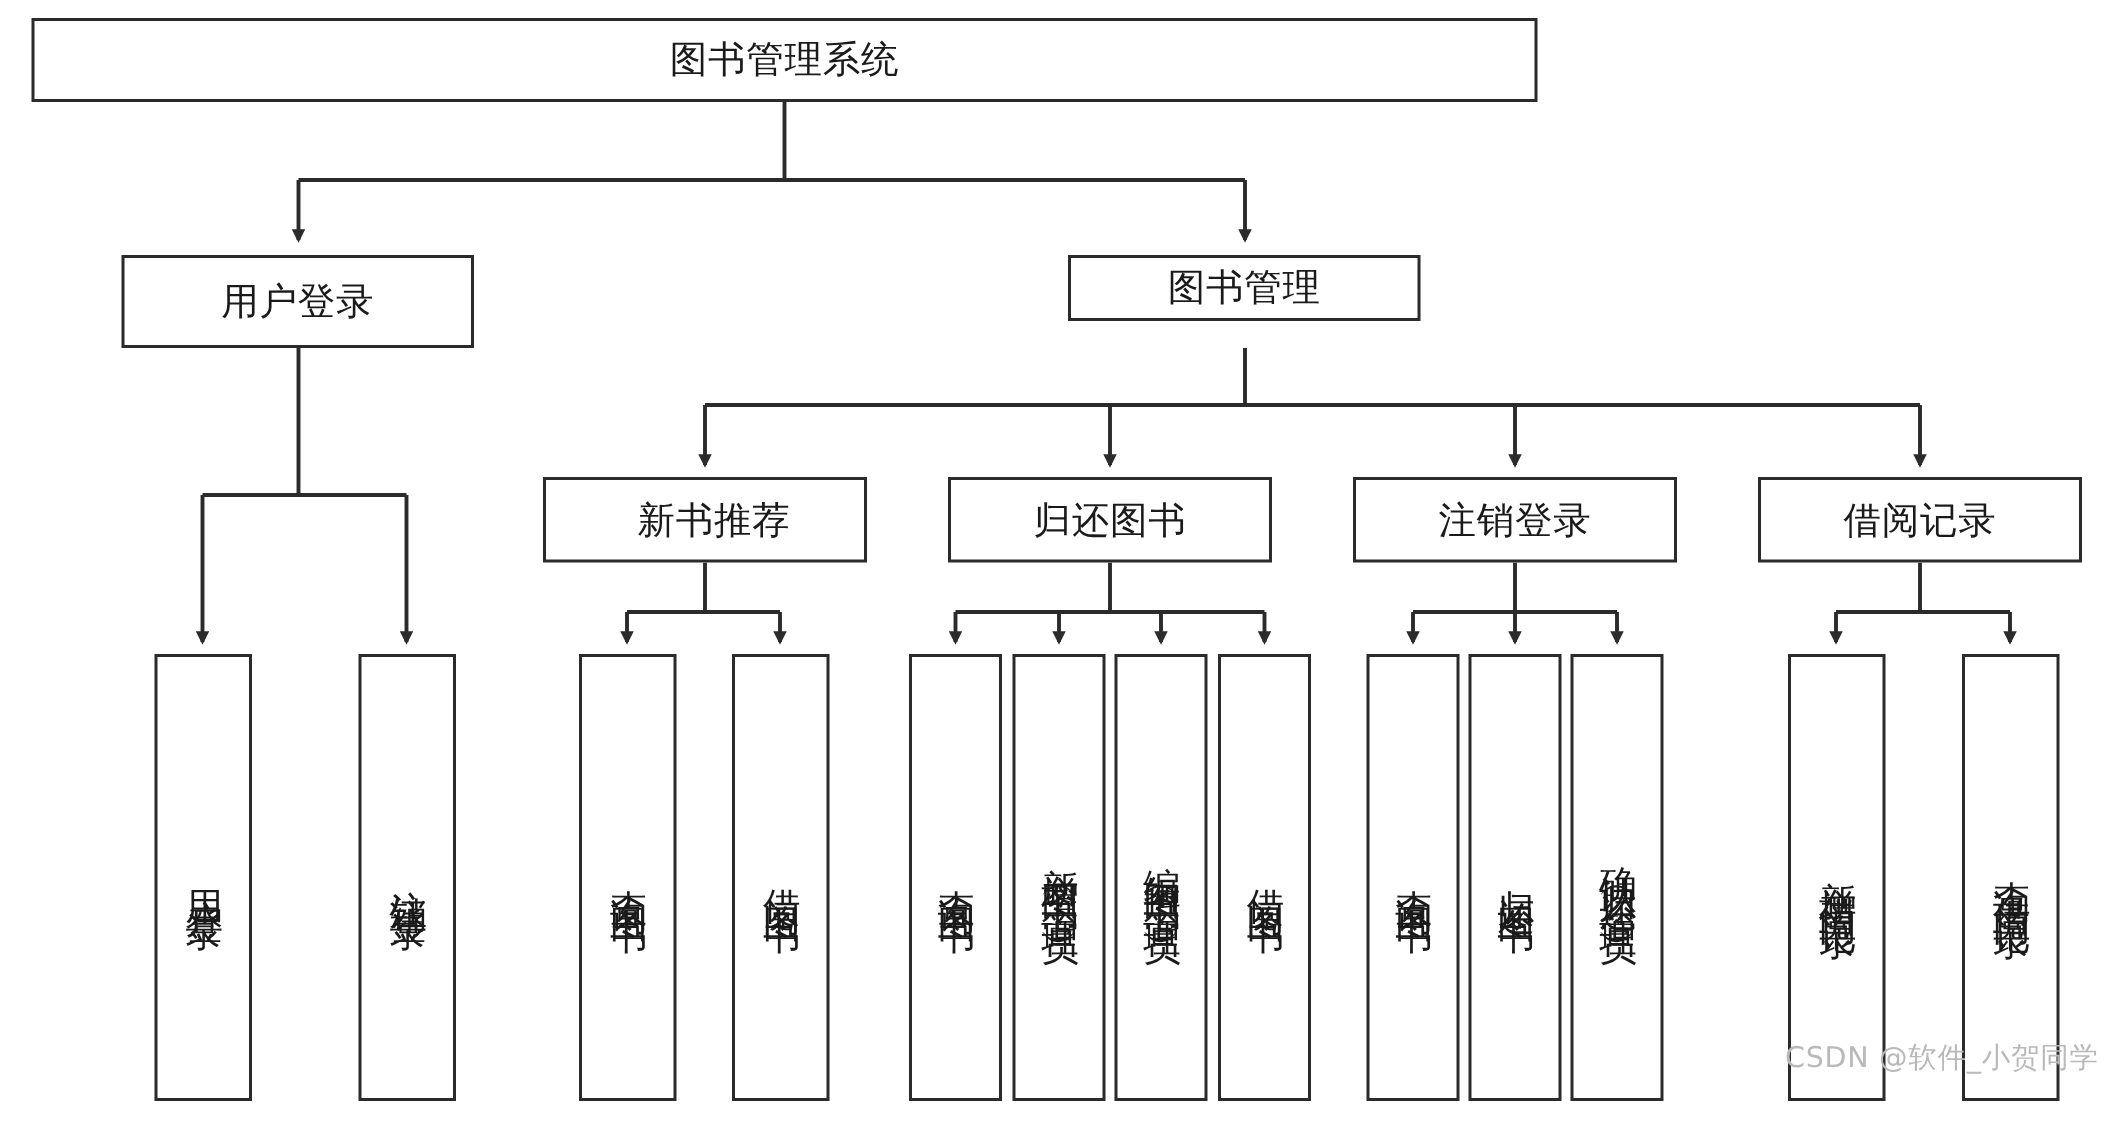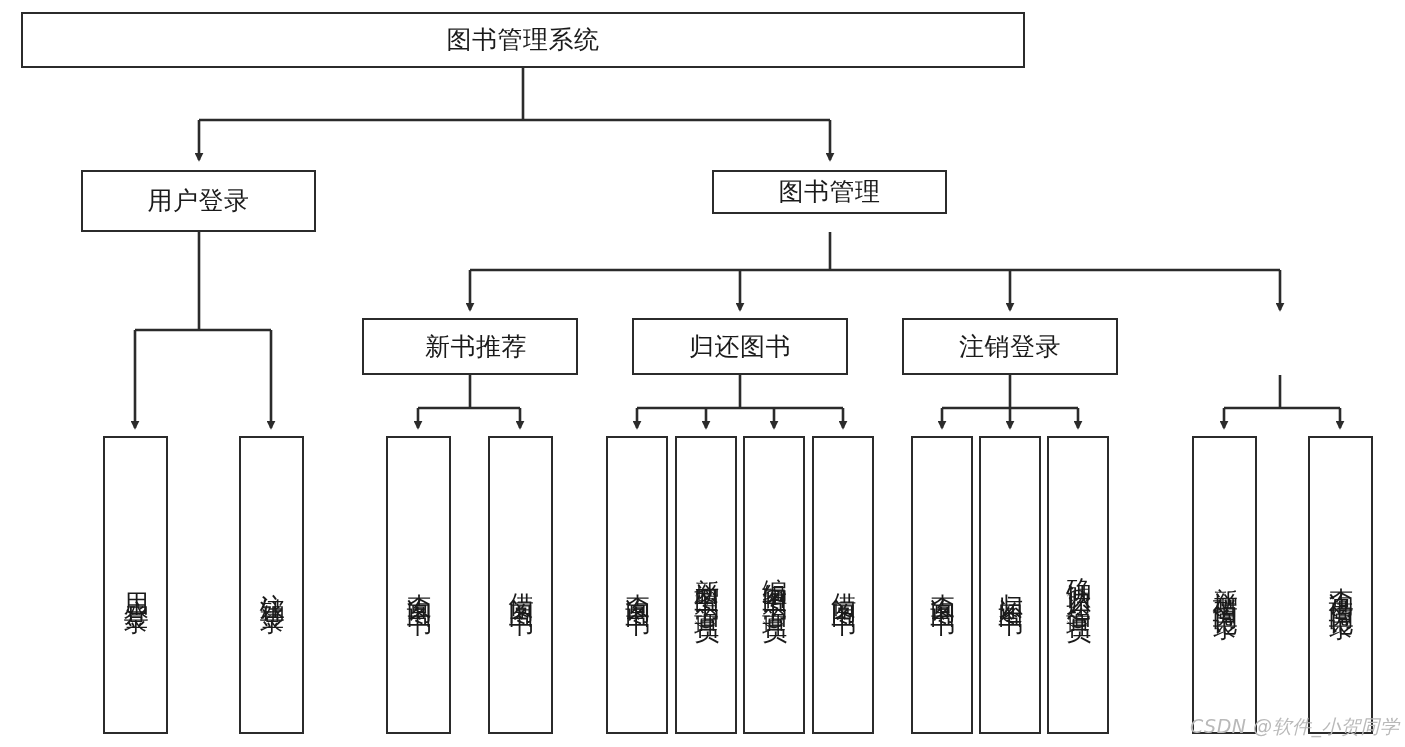--- a/index.html
+++ b/index.html
@@ -130,20 +130,23 @@
 
   <div class="node-box" style="left:362px; top:318px; width:216px; height:57px;padding-left:12px;">
     <span class="node-label-h">新书推荐</span>
   </div>
   <div class="node-box" style="left:632px; top:318px; width:216px; height:57px;">
     <span class="node-label-h">归还图书</span>
   </div>
   <div class="node-box" style="left:902px; top:318px; width:216px; height:57px;">
     <span class="node-label-h">注销登录</span>
   </div>
+  <div class="node-box" style="left:1172px; top:318px; width:216px; height:57px;">
+    <span class="node-label-h">借阅记录</span>
+  </div>
 
   <div class="node-box" style="left:103px; top:436px; width:65px; height:298px;">
     <span class="node-label-v">用户登录</span>
   </div>
   <div class="node-box" style="left:239px; top:436px; width:65px; height:298px;">
     <span class="node-label-v">注销登录</span>
   </div>
 
   <div class="node-box" style="left:386px; top:436px; width:65px; height:298px;">
     <span class="node-label-v">查询图书</span>
@@ -175,15 +178,15 @@
     <span class="node-label-v">确认归还（管理员）</span>
   </div>
 
   <div class="node-box" style="left:1192px; top:436px; width:65px; height:298px;">
     <span class="node-label-v">新增借阅记录</span>
   </div>
   <div class="node-box" style="left:1308px; top:436px; width:65px; height:298px;">
     <span class="node-label-v">查询借阅记录</span>
   </div>
 
-  <div class="watermark" style="left:1190px; top:714px;font-style:italic;">CSDN @软件_小贺同学</div>
+  <div class="watermark" style="left:1190px; top:692px;">CSDN @软件_小贺同学</div>
 
 </div>
 
 </body></html>

